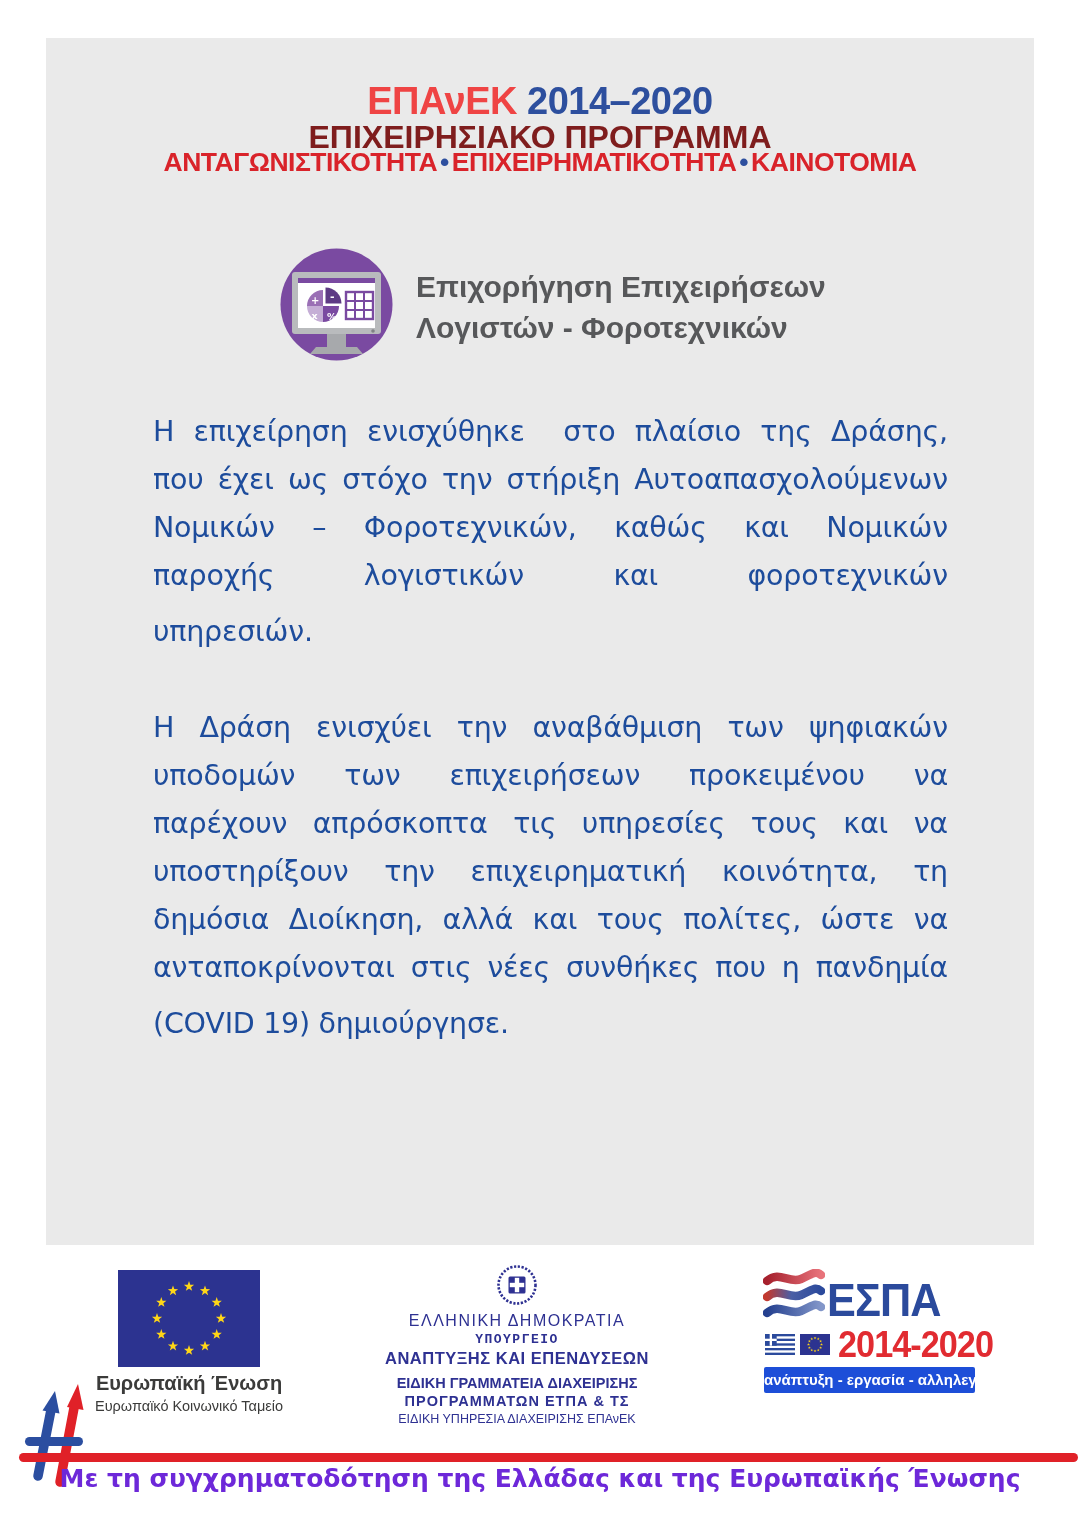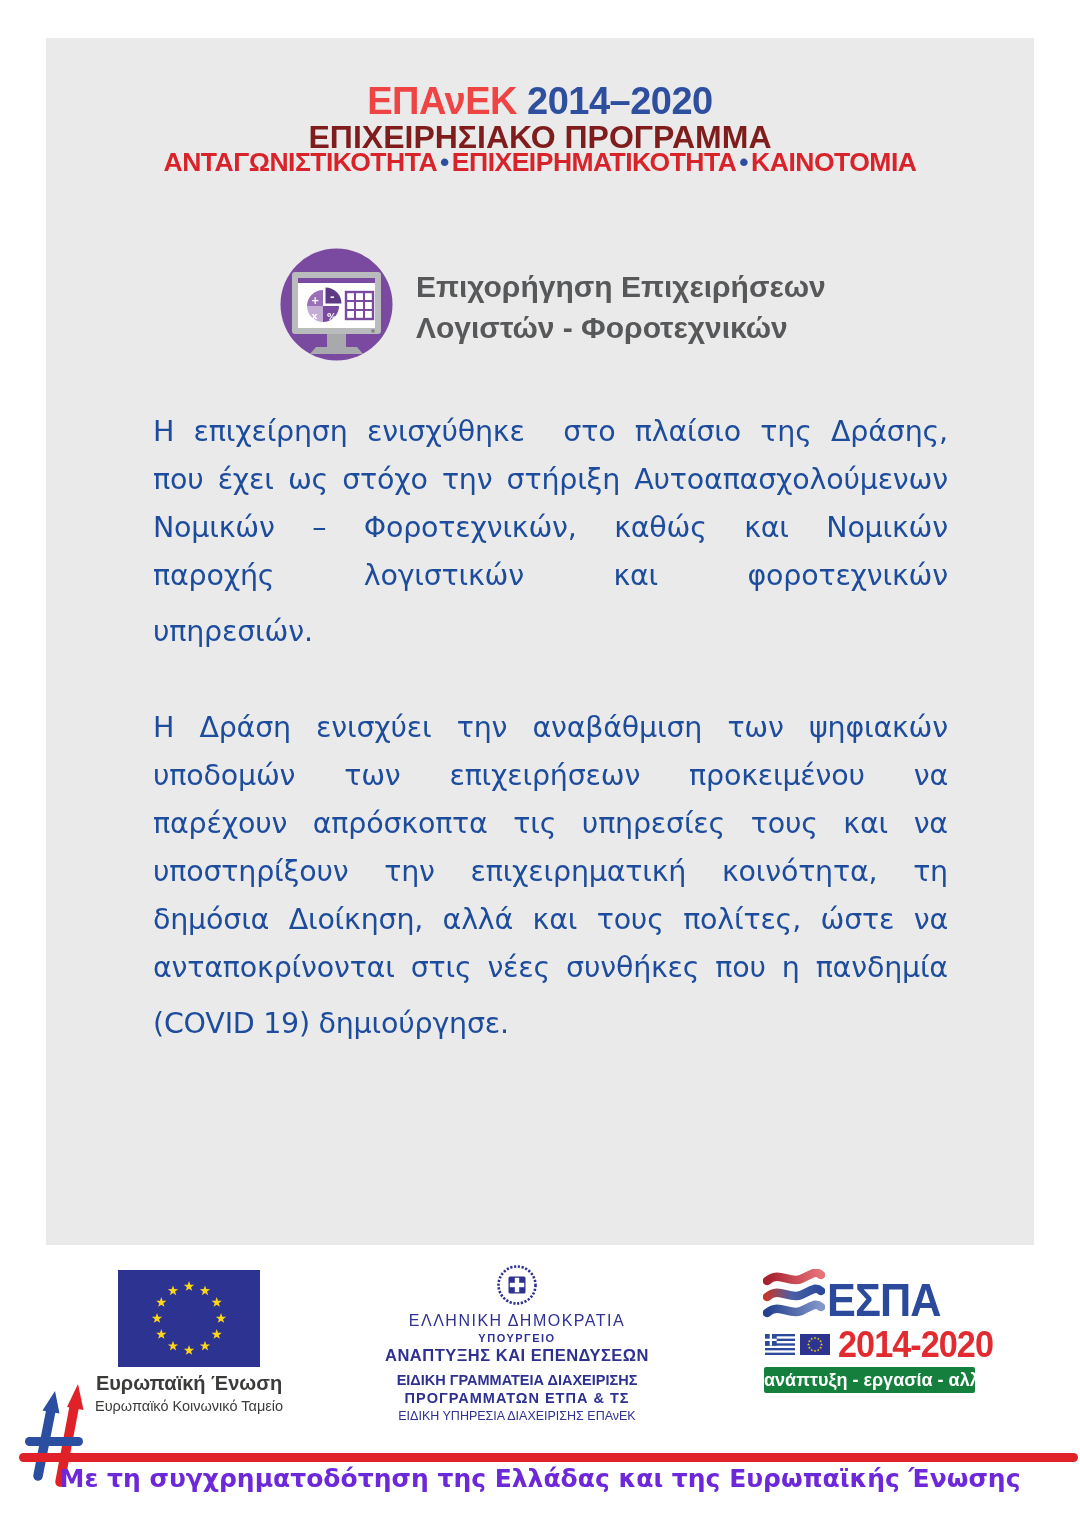--- a/index.html
+++ b/index.html
@@ -33,35 +33,35 @@
 
   
   .eu-flag{left:118px;top:1270px;width:142px;height:97px;}
   .eu-captions{left:78px;top:1372px;width:222px;text-align:center;color:#3b3b3a;}
   .eu-cap-bold{font-size:20px;font-weight:bold;}
   .eu-cap-small{font-size:14.5px;margin-top:3px;}
 
   .ministry{left:367px;top:1264px;width:300px;text-align:center;color:#2e3192;}
   .ministry svg{display:block;margin:0 auto;}
   .m1{font-size:16px;letter-spacing:1.5px;margin-top:4px;}
-  .m2{font-size:11px;font-weight:bold;letter-spacing:1.5px;margin-top:2px;}
+  .m2{font-size:13px;font-weight:bold;letter-spacing:1.5px;margin-top:2px;font-family:Liberation Mono, monospace;}
   .m3{font-size:16.5px;font-weight:bold;letter-spacing:0.5px;margin-top:2px;}
   .m4{font-size:14.5px;font-weight:bold;margin-top:7px;}
   .m5{font-size:14.5px;font-weight:bold;letter-spacing:1px;margin-top:2px;}
   .m6{font-size:12.5px;margin-top:3px;}
 
   .espa-waves{left:763px;top:1269px;width:62px;height:54px;}
   .espa-name{left:827px;top:1272px;font-size:47px;font-weight:bold;color:#2b4a9c;
              transform:scaleX(0.92);transform-origin:left top;letter-spacing:-1px;}
   .espa-flag-gr{left:765px;top:1334px;width:30px;height:21px;}
   .espa-flag-eu{left:800px;top:1334px;width:30px;height:21px;}
   .espa-period{left:838px;top:1324px;font-size:36px;font-weight:bold;color:#e12b31;
                transform:scaleX(0.95);transform-origin:left top;letter-spacing:-1px;}
-  .espa-bar{left:764px;top:1367px;width:211px;height:26px;background:#15803d;border-radius:2px;
-            color:#ffffff;font-size:18px;font-weight:bold;text-align:center;line-height:26px;white-space:nowrap;}
+  .espa-bar{left:764px;top:1367px;width:211px;height:26px;background:#1d4ed8;border-radius:2px;
+            color:#ffffff;font-size:15px;font-weight:bold;text-align:center;line-height:26px;white-space:nowrap;}
 
   
   .hash-arrows{left:18px;top:1376px;width:90px;height:112px;}
   .hash-blue-bar{left:25px;top:1437px;width:58px;height:9px;border-radius:4.5px;background:#2b4ea0;}
   .red-line{left:19px;top:1453px;width:1059px;height:9px;border-radius:4.5px;background:#e02128;}
   .cofinance{left:0;top:1464px;width:1080px;text-align:center;font-family:"DejaVu Sans", sans-serif;
              font-size:25px;font-weight:bold;color:#6d28d9;}
 </style>
 </head>
 <body>

